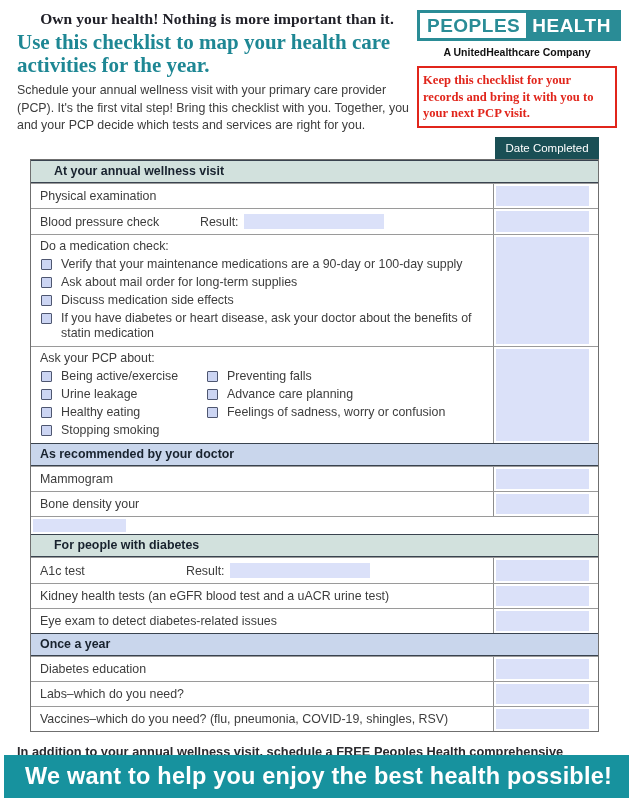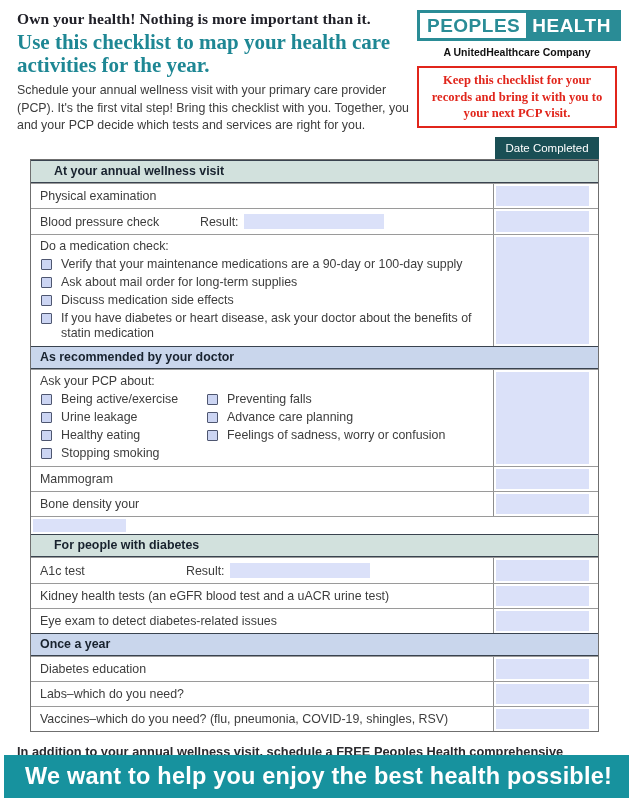--- a/index.html
+++ b/index.html
@@ -6,37 +6,37 @@
   html,body { background:#ffffff; }
   .page {
     width:629px; height:798px; position:relative; background:#ffffff;
     font-family:"Liberation Sans", sans-serif; color:#3d3d3d; overflow:hidden;
   }
   
   .top { display:flex; padding:10px 12px 0 17px; }
   .top-left { width:402px; }
   .tagline {
     font-family:"Liberation Serif", serif; font-weight:bold;
-    font-size:15.5px; color:#202028; letter-spacing:0.1px;
+    font-size:15.5px; color:#202028; letter-spacing:0.1px;text-align:center;
   }
   .main-title {
     font-family:"Liberation Serif", serif; font-weight:bold;
     font-size:21px; line-height:1.1; color:#1e8794; margin:3px 0 5px;
   }
   .intro { font-size:12.4px; line-height:1.4; color:#3c3c3c; width:398px; }
   .top-right { width:200px; margin-left:auto; text-align:center; }
   .logo {
     display:inline-flex; border:3px solid #2a8c96; background:#ffffff;
     font-weight:bold; font-size:19px; letter-spacing:0.5px; line-height:1;
   }
   .logo-left { color:#2a8c96; padding:3px 6px 3px 7px; }
   .logo-right { background:#2a8c96; color:#ffffff; padding:3px 7px 3px 6px; }
   .company { font-size:10.5px; font-weight:bold; color:#111111; margin-top:5px; }
   .notice {
-    margin-top:8px; border:2px solid #e1251b; color:#e1251b; text-align:center;
+    margin-top:8px; border:2px solid #e1251b; color:#e1251b; text-align:left;
     font-family:"Liberation Serif", serif; font-weight:bold; font-size:12.6px;
     line-height:1.32; padding:4px 4px;
   }
   
   .table-wrap { margin:3px 0 0 30px; width:569px; }
   .date-head {
     width:104px; margin-left:auto; background:#1a4f55; color:#ffffff;
     text-align:center; font-weight:normal; font-size:11.5px; padding:5px 0;
   }
   .grid { border:1.5px solid #6f6f6f; border-top:1px solid #6f6f6f; }
@@ -141,22 +141,20 @@
           <div class="cb-item">
             <span class="cb"></span>
             <span class="cb-text">If you have diabetes or heart disease, ask your doctor about the benefits of statin medication</span>
           </div>
         </div>
         <div class="row-date">
             <span class="date-fill"></span>
           </div>
       </div>
 
-      <div class="t-row sec-row sec-blue">As recommended by your doctor</div>
-
       <div class="t-row">
         <div class="row-main tall">
           <div class="group-label">Ask your PCP about:</div>
           <div class="pcp-grid">
             <div class="pcp-col1">
               <div class="cb-item">
                 <span class="cb"></span>
                 <span class="cb-text">Being active/exercise</span>
               </div>
               <div class="cb-item">
@@ -185,20 +183,22 @@
                 <span class="cb"></span>
                 <span class="cb-text">Feelings of sadness, worry or confusion</span>
               </div>
             </div>
           </div>
         </div>
         <div class="row-date">
             <span class="date-fill"></span>
           </div>
       </div>
+
+      <div class="t-row sec-row sec-blue">As recommended by your doctor</div>
 
       <div class="t-row">
         <div class="row-main">Mammogram</div>
         <div class="row-date">
             <span class="date-fill"></span>
           </div>
       </div>
       <div class="t-row">
         <div class="row-main">Bone density your</div>
         <div class="row-date">

